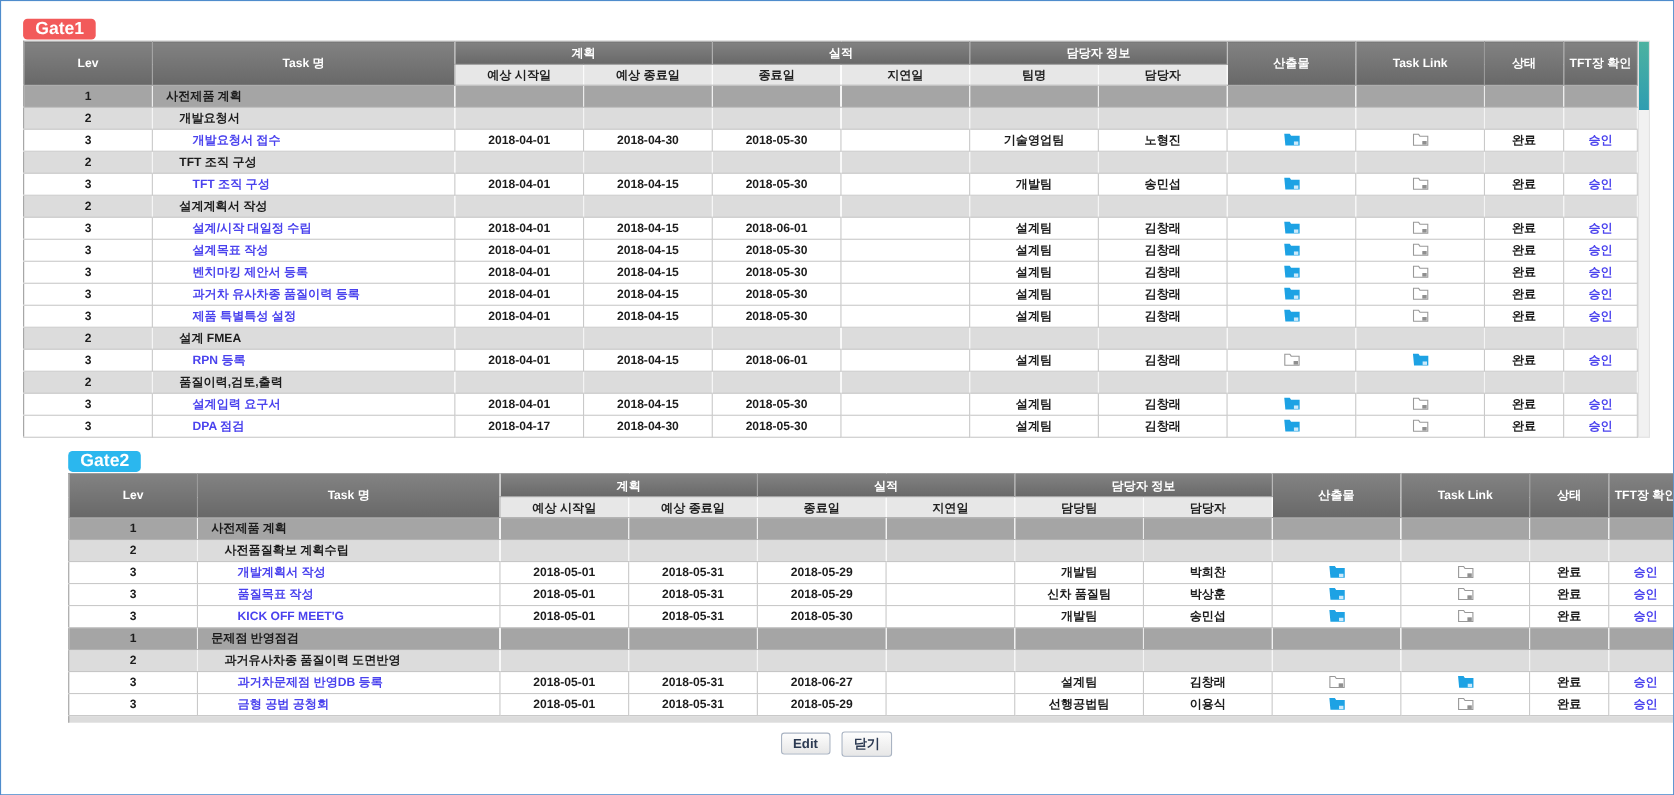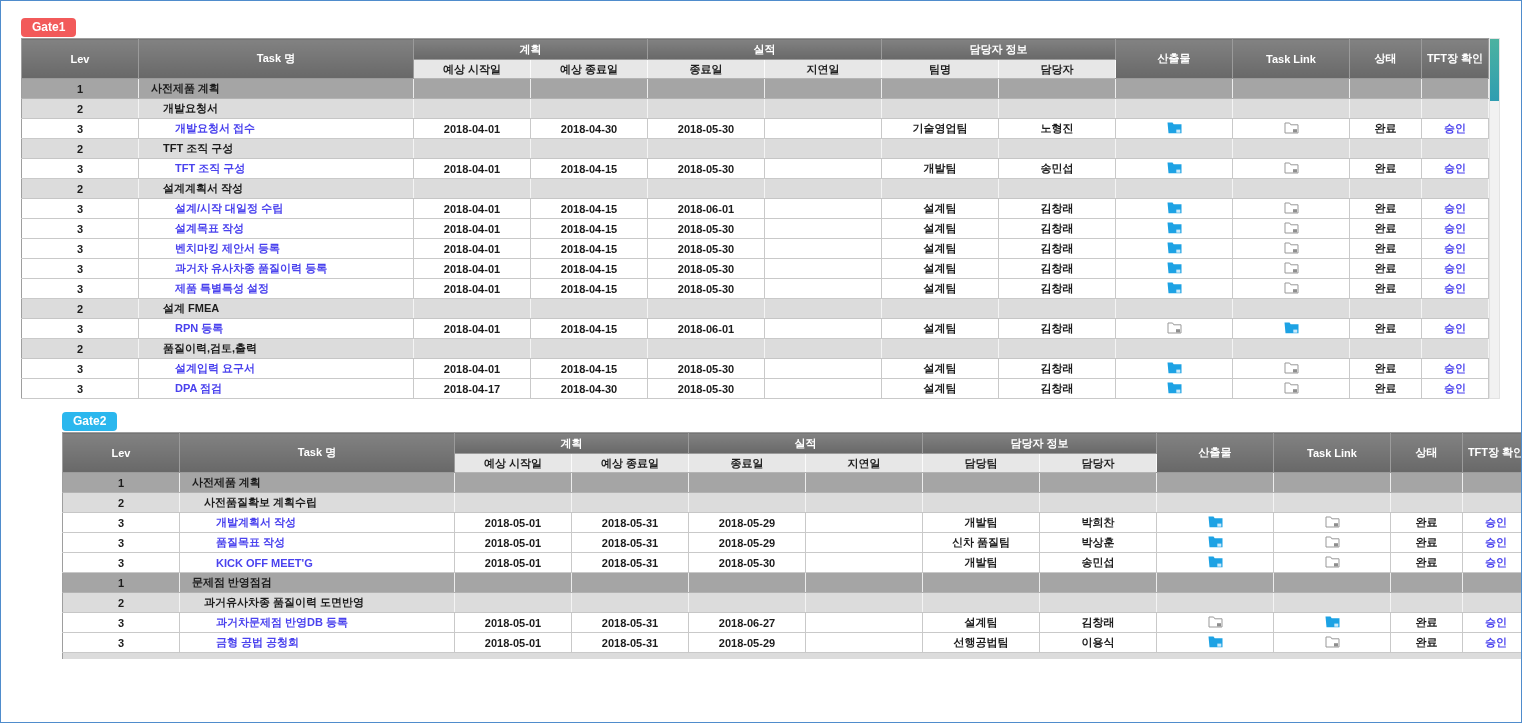--- a/index.html
+++ b/index.html
@@ -1,20 +1,20 @@
 <!DOCTYPE html>
 <html><head>
 <meta charset="utf-8">
 <style>
   html,body{margin:0;padding:0;background:#fff;}
   body{font-family:"Liberation Sans","DejaVu Sans",sans-serif;}
   .page{width:1522px;height:723px;box-sizing:border-box;border:1px solid #4f8ccc;background:#fff;position:relative;overflow:hidden;}
   .titlebar{height:27px;background:#f1f4f9;border-bottom:1px solid #c9d7e8;display:flex;align-items:center;gap:8px;padding-left:35px;font-size:12px;font-weight:bold;color:#121212;}
   .content{padding:16px 0 0 20px;}
-  .badge{display:inline-block;color:#fff;font-weight:bold;font-size:12px;line-height:15px;padding:2px 11px;border-radius:4px;margin-bottom:1px;}
+  .badge{display:inline-block;color:#fff;font-weight:bold;font-size:16px;line-height:15px;padding:2px 11px;border-radius:4px;margin-bottom:1px;}
   .twrap{position:relative;width:1479px;margin-bottom:0;}
   table{border-collapse:collapse;table-layout:fixed;width:1467px;font-size:11px;border:1px solid #9e9e9e;}
   th,td{overflow:hidden;white-space:nowrap;box-sizing:border-box;}
   th.h1{background:linear-gradient(#828282,#686868);color:#fff;font-weight:bold;height:21px;border-right:1px solid #9b9b9b;border-bottom:1px solid #9b9b9b;font-size:11px;}
   th.h2{background:#e7e7e7;color:#1f1f1f;height:19px;border-right:1px solid #fbfbfb;border-bottom:1px solid #b4b4b4;font-weight:bold;font-size:11px;text-align:center;}
   td{height:20px;padding:0 4px;border-right:1px solid #c9c9c9;border-bottom:1px solid #c9c9c9;text-align:center;color:#1c1c1c;font-weight:bold;background:#fff;}
   tr.lev1 td{background:#a5a5a5;border-right-color:#ececec;border-bottom-color:#b2b2b2;}
   tr.lev2 td{background:#dcdcdc;border-right-color:#f4f4f4;border-bottom-color:#c6c6c6;}
   td.task{text-align:left;}
   .ind1{padding-left:12px;font-family:Liberation Serif, serif;}
@@ -566,15 +566,19 @@
               </tr>
             </tbody>
         </table>
         <div class="partial"></div>
         <div class="vscroll">
           <div class="vthumb"></div>
         </div>
       </div>
     </section>
 
+    <div class="footer">
+      <button>Edit</button>
+      <button>닫기</button>
+    </div>
 
   </div>
 </div>
 
 </body></html>

